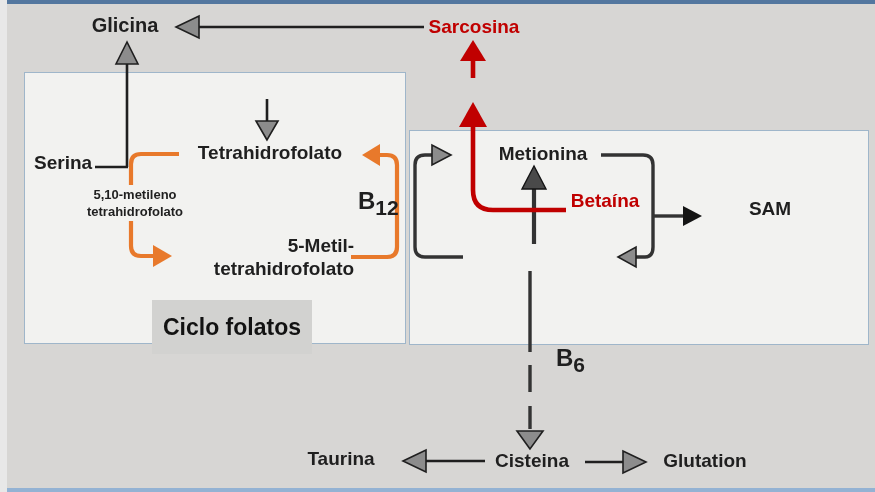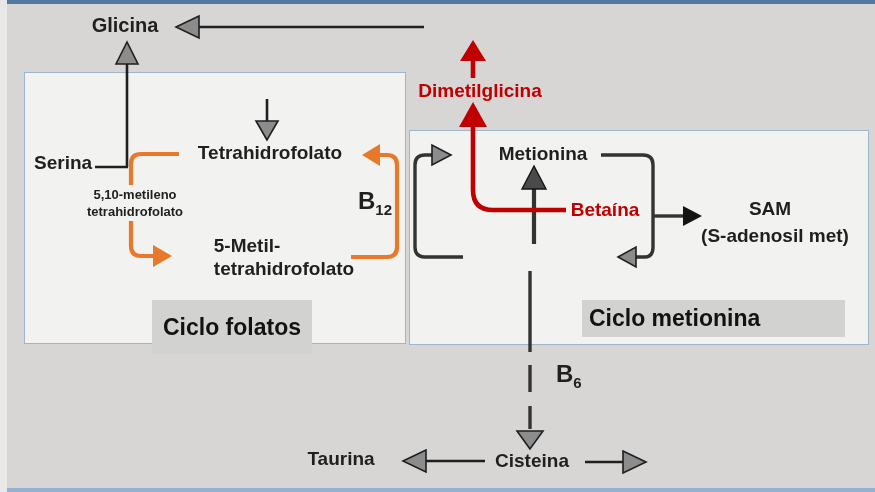--- a/index.html
+++ b/index.html
@@ -16,28 +16,28 @@
     border:1.6px solid var(--box-border,#9fb6ca);
   }
   svg.arrows{position:absolute;left:0;top:0;z-index:1;}
   .node{
     position:absolute;z-index:2;font-weight:bold;font-size:19px;
     color:var(--ink,#1f1f1f);white-space:nowrap;
   }
   .cx{transform:translateX(-50%);}
   .red{color:var(--red,#c00000);}
   .small{font-size:13px;line-height:17px;text-align:center;background:var(--box-bg,#f2f2f0);padding:1px 3px;}
-  .two{text-align:left;line-height:23px;}
+  .two{text-align:right;line-height:23px;}
   .cycle-label{
     position:absolute;z-index:2;background:var(--label-bg,#d2d2d0);
     font-weight:bold;font-size:23px;color:#121212;
     display:flex;align-items:center;justify-content:center;box-sizing:border-box;
   }
   .cofactor{font-size:24px;}
-  .cofactor sub{font-size:15px;line-height:0;}
+  .cofactor sub{font-size:21px;line-height:0;}
   .line{fill:none;}
   .ln-black{stroke:var(--ink,#1f1f1f);stroke-width:2.6px;}
   .ln-dark{stroke:var(--dark,#333);stroke-width:3.4px;}
   .ln-thick{stroke:var(--dark,#333);stroke-width:4.2px;}
   .ln-orange{stroke:var(--orange,#e8792b);stroke-width:4.2px;}
   .ln-red{stroke:var(--red,#c00000);stroke-width:4.6px;}
   .head-gray{fill:var(--grayfill,#8c8c8c);stroke:var(--ink,#1f1f1f);stroke-width:1.6px;}
   .head-dark{fill:#4a4a4a;stroke:#141414;stroke-width:1.4px;}
   .head-black{fill:#141414;}
   .head-orange{fill:var(--orange,#e8792b);}
@@ -93,46 +93,45 @@
     <polygon class="head-gray" points="523,449 510,431 536,431"></polygon>
 
     <path class="line ln-black" d="M419 461 H478"></path>
     <polygon class="head-gray" points="396,461 419,450 419,472"></polygon>
 
     <path class="line ln-black" d="M578 462 H616"></path>
     <polygon class="head-gray" points="639,462 616,451 616,473"></polygon>
   </svg>
 
   <div class="node cx" style="left:118px;top:14px;font-size:20px;">Glicina</div>
-  <div class="node cx red" style="left:473px;top:80px;">Dimetilglicina</div>
+  <div class="node cx red" style="left:467px;top:16px;">Sarcosina</div>
   <div class="node cx" style="left:263px;top:142px;">Tetrahidrofolato</div>
   <div class="node" style="left:27px;top:152px;">Serina</div>
 
   <div class="node cx small" style="left:128px;top:185px;">
     <span>5,10-metileno</span><br>
     <span>tetrahidrofolato</span>
   </div>
 
   <div class="node cx two" style="left:277px;top:234px;">
     <span>5-Metil-</span><br>
     <span>tetrahidrofolato</span>
   </div>
 
   <div class="node cofactor" style="left:351px;top:187px;">
     <span>B</span><sub>12</sub>
   </div>
 
   <div class="node cx" style="left:536px;top:143px;text-align:center;">Metionina</div>
-  <div class="node cx red" style="left:598px;top:199px;">Betaína</div>
+  <div class="node cx red" style="left:598px;top:190px;">Betaína</div>
   <div class="node cx" style="left:763px;top:198px;">SAM</div>
-  <div class="node cx" style="left:768px;top:225px;">(S-adenosil met)</div>
 
-  <div class="node cofactor" style="left:549px;top:360px;">
+  <div class="node cofactor" style="left:549px;top:344px;">
     <span>B</span><sub>6</sub>
   </div>
 
   <div class="node cx" style="left:525px;top:450px;">Cisteina</div>
   <div class="node cx" style="left:334px;top:448px;">Taurina</div>
+  <div class="node cx" style="left:698px;top:450px;">Glutation</div>
 
   <div class="cycle-label" style="left:145px;top:300px;width:160px;height:54px;">Ciclo folatos</div>
-  <div class="cycle-label" style="left:575px;top:300px;width:263px;height:37px;justify-content:flex-start;padding-left:7px;">Ciclo metionina</div>
 
 </div>
 
 </body></html>

